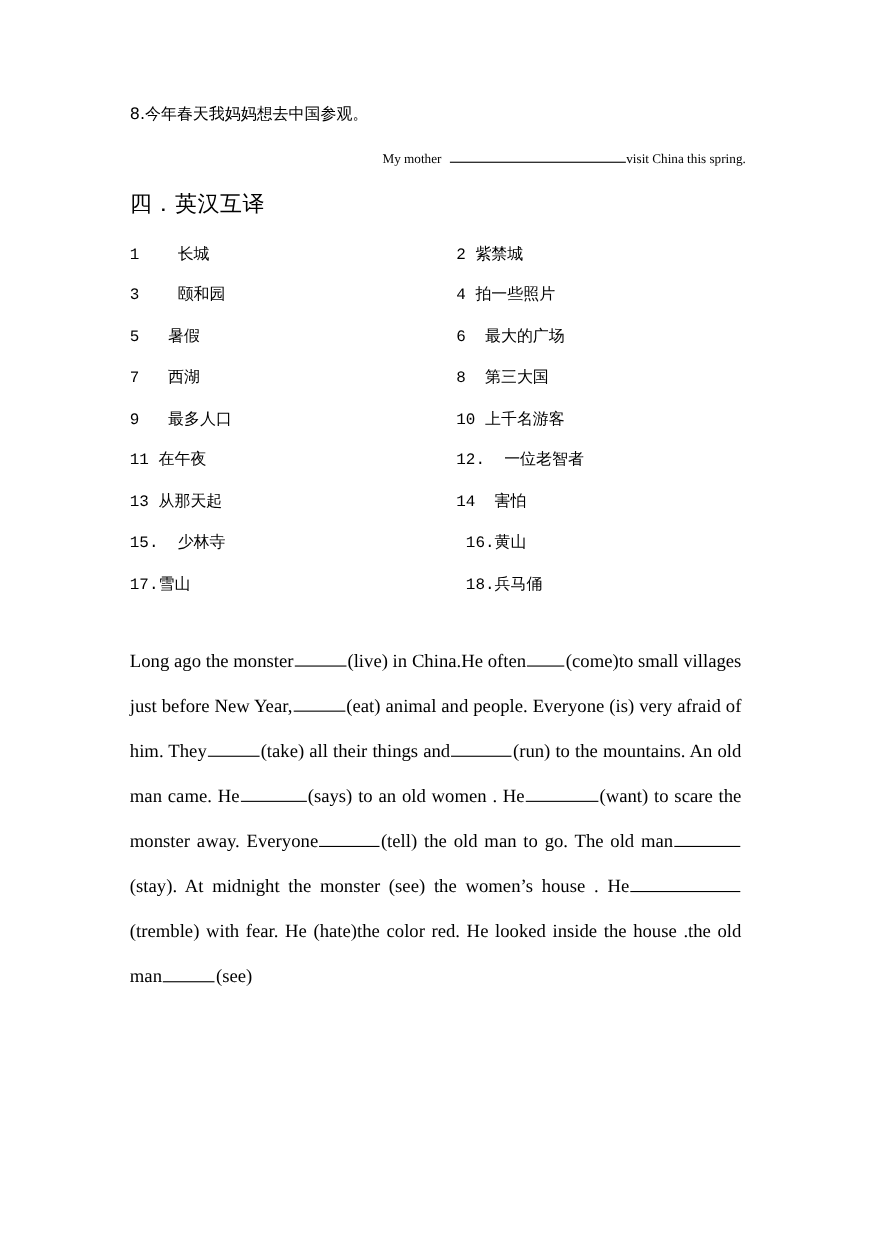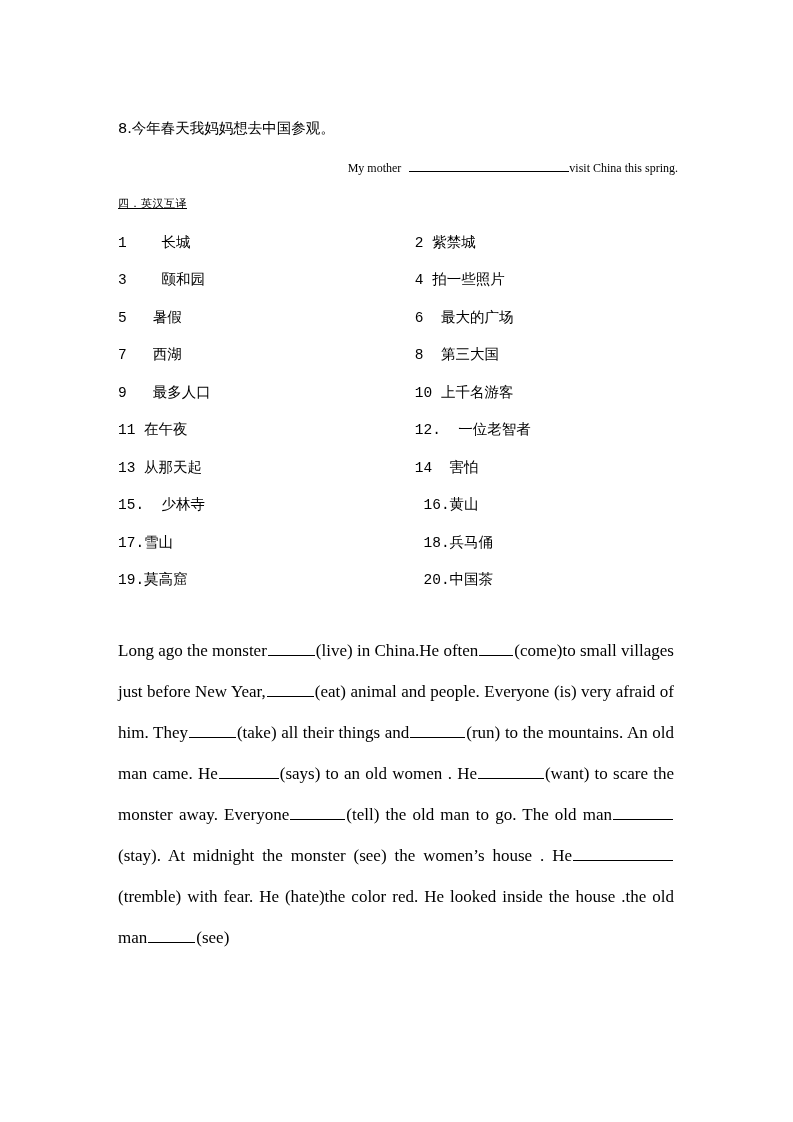--- a/index.html
+++ b/index.html
@@ -20,21 +20,20 @@
     left: 0; top: 0;
     width: 793px;
     height: 1122px;
     padding: 0;
   }
   .content {
     position: absolute;
     left: 118px;
     top: 96px;
     width: 560px;
-    margin-top: 24px;
   }
   .line-cn {
     font-family: "DejaVu Sans", sans-serif;
     font-size: 14.5px;
     line-height: 1.2;
     margin: 0 0 24px 0;
   }
   .line-en {
     font-family: "Liberation Serif", serif;
     font-size: 12px;
@@ -42,24 +41,23 @@
     margin: 0 0 20px 0;
     text-align: right;
   }
   .blank-inline {
     display: inline-block;
     border-bottom: 1px solid #000;
     vertical-align: baseline;
   }
   .section-head {
     font-family: "DejaVu Sans", sans-serif;
-    font-size: 11px;
+    font-size: 20px;
     margin: 0 0 22px 0;
     letter-spacing: 0.5px;
-    text-decoration: underline;
   }
   .section-head-small {
     font-family: "DejaVu Sans", sans-serif;
     font-size: 13px;
     margin: 0 0 20px 0;
     letter-spacing: 0.5px;
   }
   table.trans {
     width: 100%;
     border-collapse: collapse;
@@ -139,24 +137,20 @@
         <td class="col-right"><span class="num">14</span>&nbsp;&nbsp;<span>害怕</span></td>
       </tr>
       <tr>
         <td class="col-left"><span class="num">15.</span>&nbsp;&nbsp;<span>少林寺</span></td>
         <td class="col-right">&nbsp;<span class="num">16.</span><span>黄山</span></td>
       </tr>
       <tr>
         <td class="col-left"><span class="num">17.</span><span>雪山</span></td>
         <td class="col-right">&nbsp;<span class="num">18.</span><span>兵马俑</span></td>
       </tr>
-      <tr>
-        <td class="col-left"><span class="num">19.</span><span>莫高窟</span></td>
-        <td class="col-right">&nbsp;<span class="num">20.</span><span>中国茶</span></td>
-      </tr>
     </tbody>
       </table>
 
 
     <p class="para"><span>Long ago the monster</span><span class="blank-inline u47"></span><span>(live) in China.He often</span><span class="blank-inline u34"></span><span>(come)to small villages just before New Year,</span><span class="blank-inline u47"></span><span>(eat) animal and people. Everyone (is) very afraid of him. They</span><span class="blank-inline u47"></span><span>(take) all their things and</span><span class="blank-inline u55"></span><span>(run) to the mountains. An old man came. He</span><span class="blank-inline u60"></span><span>(says) to an old women . He</span><span class="blank-inline u66"></span><span>(want) to scare the monster away. Everyone</span><span class="blank-inline u55"></span><span>(tell) the old man to go. The old man</span><span class="blank-inline u60"></span><span>(stay). At midnight the monster (see) the women’s house . He</span><span class="blank-inline u100"></span><span>(tremble) with fear. He (hate)the color red. He looked inside the house .the old man</span><span class="blank-inline u47"></span><span>(see)</span></p>
 
   </div>
 </div>
 
 </body></html>

